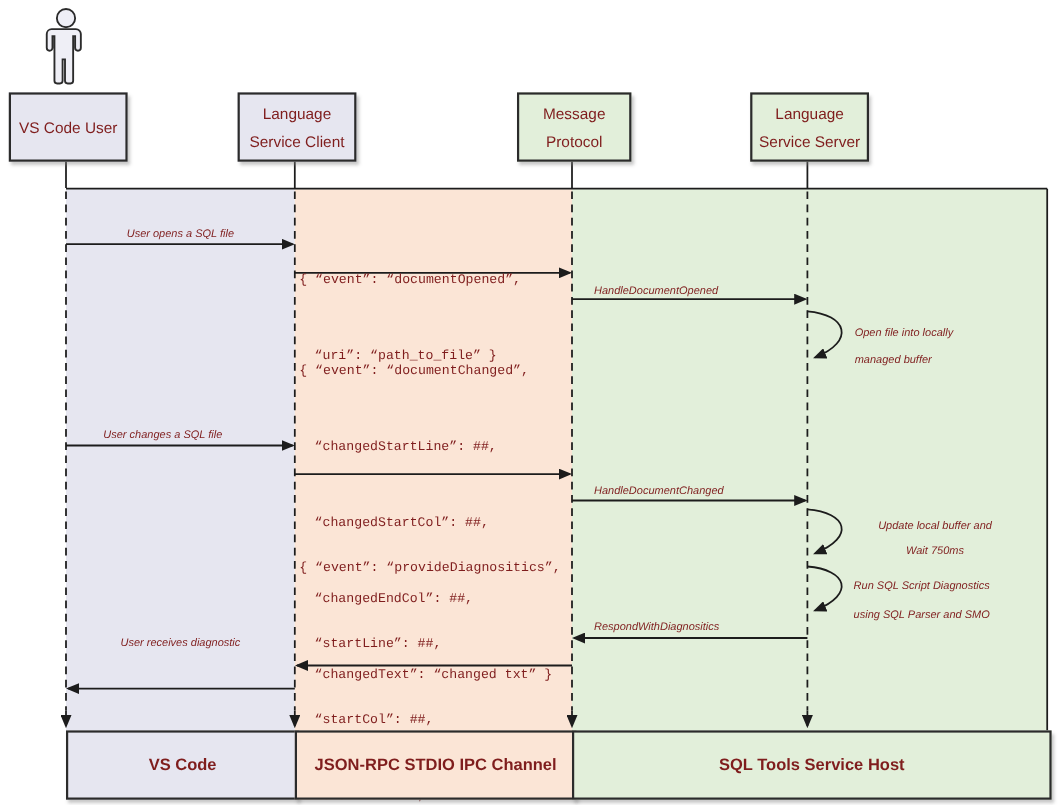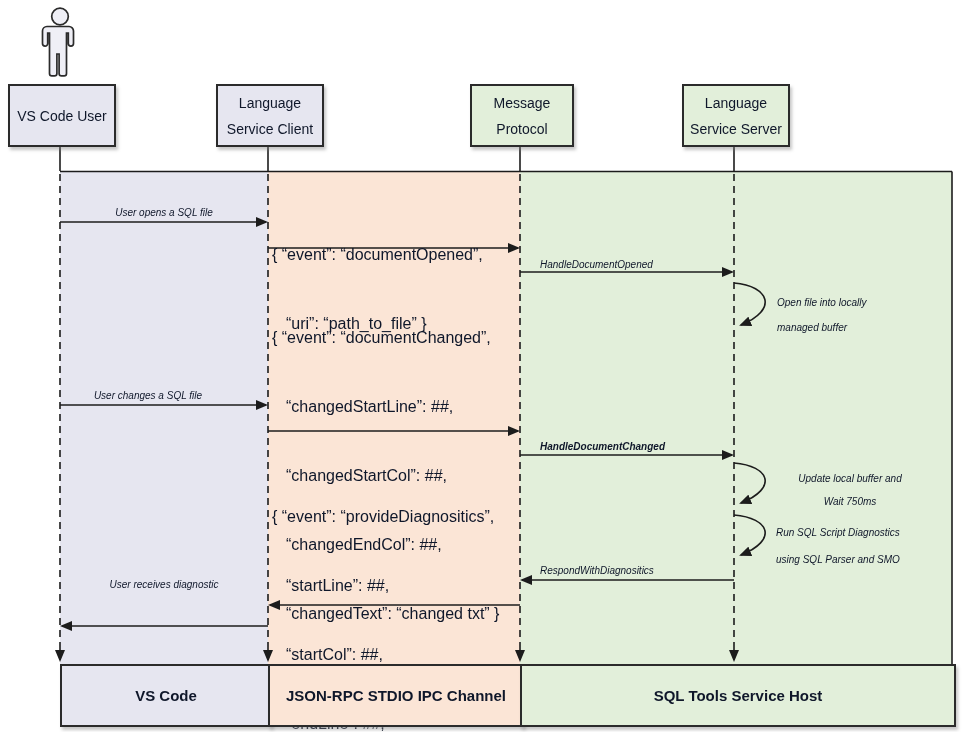--- a/index.html
+++ b/index.html
@@ -1,39 +1,39 @@
 <!DOCTYPE html>
 <html><head>
 <meta charset="utf-8">
 <style>
   html,body{margin:0;padding:0;background:#fff;}
   #canvas{
     position:relative;width:962px;height:732px;background:#fff;overflow:hidden;
-    font-family:"Liberation Sans",sans-serif;color:#0f172a;
+    font-family:"Liberation Sans",sans-serif;color:#7f1d1d;
   }
   .band{position:absolute;top:172px;height:492px;}
   .band-user{left:60px;width:208px;background:#E6E6F0;}
   .band-ipc{left:268px;width:252px;background:#FBE5D6;}
   .band-host{left:520px;width:432px;background:#E2EFDA;}
   svg.overlay{position:absolute;left:0;top:0;z-index:2;}
   .box{
     position:absolute;z-index:3;border:2px solid #2b2b2b;
     display:flex;flex-direction:column;align-items:center;justify-content:center;
     text-align:center;font-size:14px;line-height:26px;
     box-shadow:2px 3px 3px rgba(130,130,130,.45);
   }
   .topbox{top:84px;height:59px;}
   .fill-lav{background:#E6E6F0;}
   .fill-grn{background:#E2EFDA;}
   .fill-pch{background:#FBE5D6;}
   .botbox{top:664px;height:59px;font-weight:bold;font-size:15px;}
   .lbl{position:absolute;z-index:3;font-style:italic;font-size:10px;line-height:25px;white-space:nowrap;}
   .lbl.center{text-align:center;white-space:normal;}
-  .code{position:absolute;z-index:3;font-family:Liberation Sans, sans-serif;
-        font-size:16px;line-height:23px;white-space:pre;}
+  .code{position:absolute;z-index:3;font-family:Liberation Mono, monospace;
+        font-size:12px;line-height:23px;white-space:pre;}
   .code > div:not(:first-child){padding-left:14px;}
 </style>
 </head>
 <body>
 
 <div id="canvas">
 
   <div class="band band-user"></div>
   <div class="band band-ipc"></div>
   <div class="band band-host"></div>
@@ -119,21 +119,21 @@
   <div class="code" style="left:272px;top:280px;">
     <div>{ “event”: “documentChanged”,</div>
     <div>“changedStartLine”: ##,</div>
     <div>“changedStartCol”: ##,</div>
     <div>“changedEndCol”: ##,</div>
     <div>“changedText”: “changed txt” }</div>
   </div>
 
   <div class="lbl center" style="left:44px;top:383px;width:208px;">User changes a SQL file</div>
 
-  <div class="lbl" style="left:540px;top:434px;font-weight:bold;">HandleDocumentChanged</div>
+  <div class="lbl" style="left:540px;top:434px;">HandleDocumentChanged</div>
 
   <div class="lbl center" style="left:763px;top:467px;width:174px;line-height:23px;">
     <div>Update local buffer and</div>
     <div>Wait 750ms</div>
   </div>
 
   <div class="lbl" style="left:776px;top:519px;line-height:27px;text-align:right;">
     <div>Run SQL Script Diagnostics</div>
     <div>using SQL Parser and SMO</div>
   </div>

